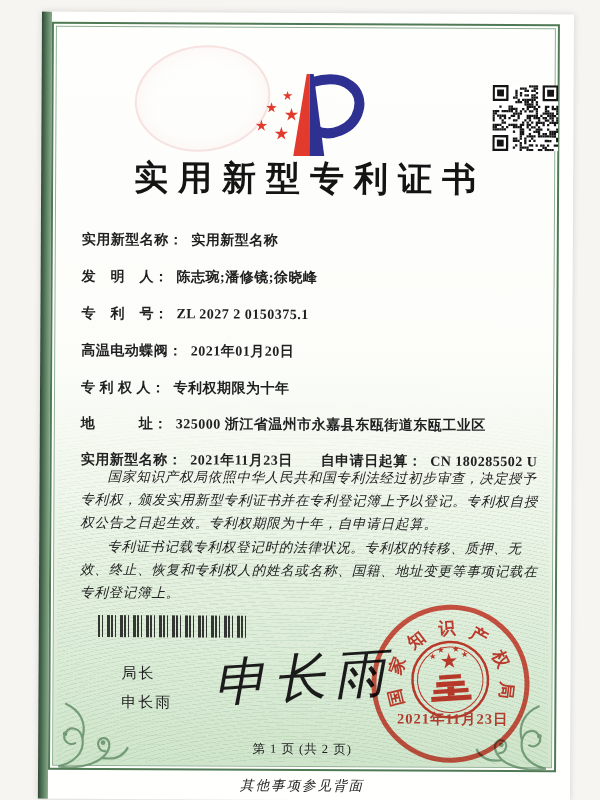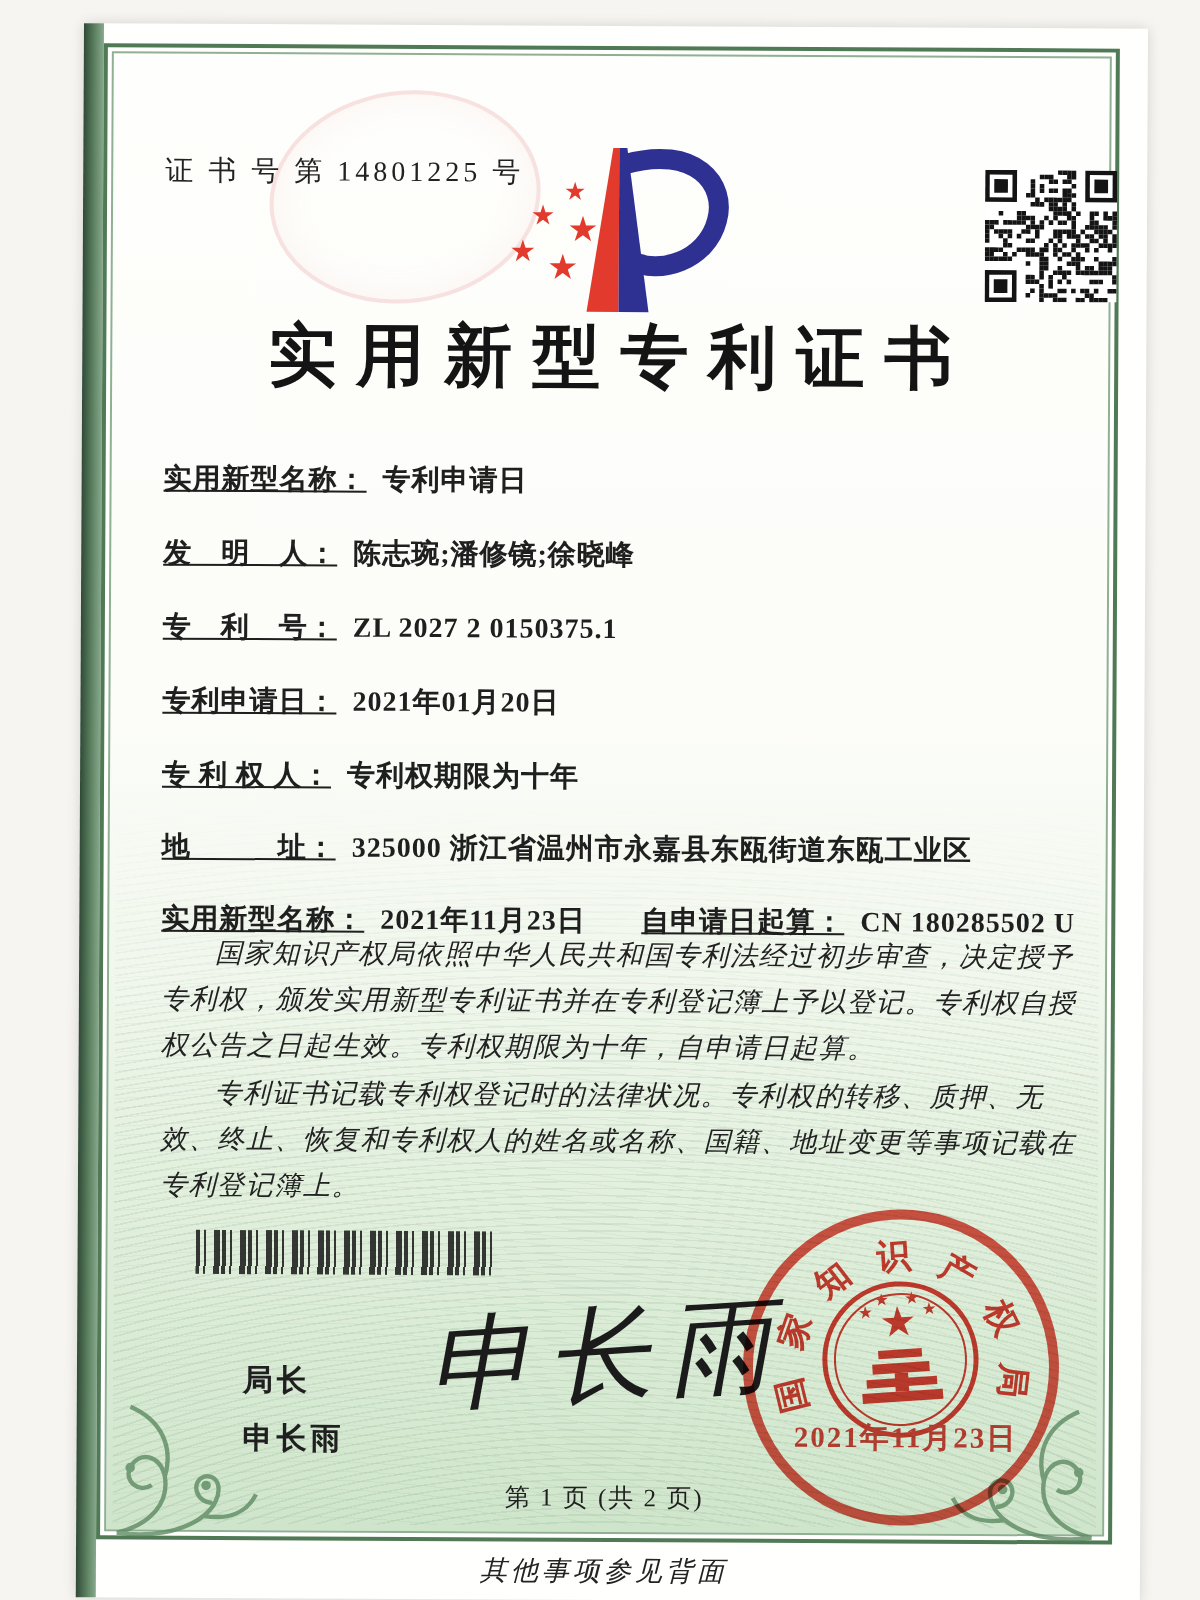--- a/index.html
+++ b/index.html
@@ -41,32 +41,32 @@
   }
   .cert-no{position:absolute;left:26px;top:50px;font-size:14px;letter-spacing:2px;color:#222;}
   .logo{position:absolute;left:193px;top:40px;width:120px;height:92px;}
   .qr{position:absolute;left:436px;top:56px;width:66px;height:66px;}
   .title{
     position:absolute;left:0;top:128px;width:100%;text-align:center;
     font-size:34px;font-weight:700;letter-spacing:10px;text-indent:10px;color:#141414;
   }
   .fields{position:absolute;left:26px;top:0;width:470px;}
   .frow{position:absolute;left:0;font-size:14px;font-weight:600;letter-spacing:.5px;white-space:nowrap;}
-  .frow .lab{margin-right:8px;text-decoration:underline;}
+  .frow .lab{margin-right:8px;}
   .grant-col{position:absolute;left:240px;top:0;}
   .paras{
     position:absolute;left:26px;top:438px;width:462px;
     font-style:italic;font-size:13.5px;line-height:1.72;letter-spacing:.8px;color:#222;
   }
   .paras p{margin:0;text-indent:2em;}
   .barcode{
     position:absolute;left:44px;top:588px;width:150px;height:22px;opacity:.85;
     background:repeating-linear-gradient(90deg,#161616 0 2px,transparent 2px 4px,#161616 4px 5px,transparent 5px 9px,#161616 9px 12px,transparent 12px 13px);
   }
-  .director{position:absolute;left:68px;top:650px;font-size:15px;font-weight:700;letter-spacing:2px;line-height:1.9;}
+  .director{position:absolute;left:68px;top:632px;font-size:15px;font-weight:400;letter-spacing:2px;line-height:1.9;}
   .signature{
     position:absolute;left:160px;top:614px;width:220px;font-size:52px;font-style:italic;
     font-weight:500;letter-spacing:8px;color:#1b1b1b;transform:rotate(-4deg);z-index:2;
   }
   .seal{
     position:absolute;left:318px;top:576px;width:148px;height:148px;border-radius:50%;
     border:5px solid rgba(220,45,32,.88);z-index:5;mix-blend-mode:multiply;opacity:.93;
     transform:rotate(-4deg);
   }
   .seal-char{
@@ -92,21 +92,20 @@
 <body>
 
 <div class="page">
   <div class="spine"></div>
 
   <div class="frame">
     <div class="frame-inner">
       <div class="guilloche"></div>
       <div class="watermark"></div>
 
-      <div class="cert-no">证 书 号 第 14801225 号</div>
 
       <svg class="logo" viewBox="0 0 120 92">
         <defs>
           <path id="star" d="M0,-1L0.225,-0.31L0.951,-0.309L0.364,0.118L0.588,0.809L0,0.382L-0.588,0.809L-0.364,0.118L-0.951,-0.309L-0.225,-0.31Z"></path>
         </defs>
         <polygon points="57,6 60,6 60,88 44,88" fill="#e23a2c"></polygon>
         <polygon points="60,6 64,6 75,88 60,88" fill="#2e3192"></polygon>
         <path d="M63,14 C98,4 114,24 109,42 C104,62 80,70 66,62" fill="none" stroke="#2e3192" stroke-width="10"></path>
         <use href="#star" transform="translate(38,28) scale(5)" fill="#e23a2c"></use>
         <use href="#star" transform="translate(22,40) scale(5.5)" fill="#e23a2c"></use>
@@ -410,30 +409,30 @@
               <rect x="25" y="28" width="1" height="1"></rect>
               <rect x="26" y="28" width="1" height="1"></rect>
             </g>
         </g>
       </svg>
 
       <div class="title">实用新型专利证书</div>
 
       <div class="fields">
         <div class="frow" style="top:204px">
-          <span class="lab">实用新型名称：</span><span class="val">专利申请日</span>
+          <span class="lab">实用新型名称：</span><span class="val">实用新型名称</span>
         </div>
         <div class="frow" style="top:241px">
           <span class="lab">发　明　人：</span><span class="val">陈志琬;潘修镜;徐晓峰</span>
         </div>
         <div class="frow" style="top:278px">
           <span class="lab">专　利　号：</span><span class="val">ZL 2027 2 0150375.1</span>
         </div>
         <div class="frow" style="top:315px">
-          <span class="lab">专利申请日：</span><span class="val">2021年01月20日</span>
+          <span class="lab">高温电动蝶阀：</span><span class="val">2021年01月20日</span>
         </div>
         <div class="frow" style="top:352px">
           <span class="lab">专 利 权 人：</span><span class="val">专利权期限为十年</span>
         </div>
         <div class="frow" style="top:388px">
           <span class="lab">地　　　址：</span><span class="val">325000 浙江省温州市永嘉县东瓯街道东瓯工业区</span>
         </div>
         <div class="frow" style="top:424px">
           <span class="lab">实用新型名称：</span><span class="val">2021年11月23日</span>
           <span class="grant-col">

